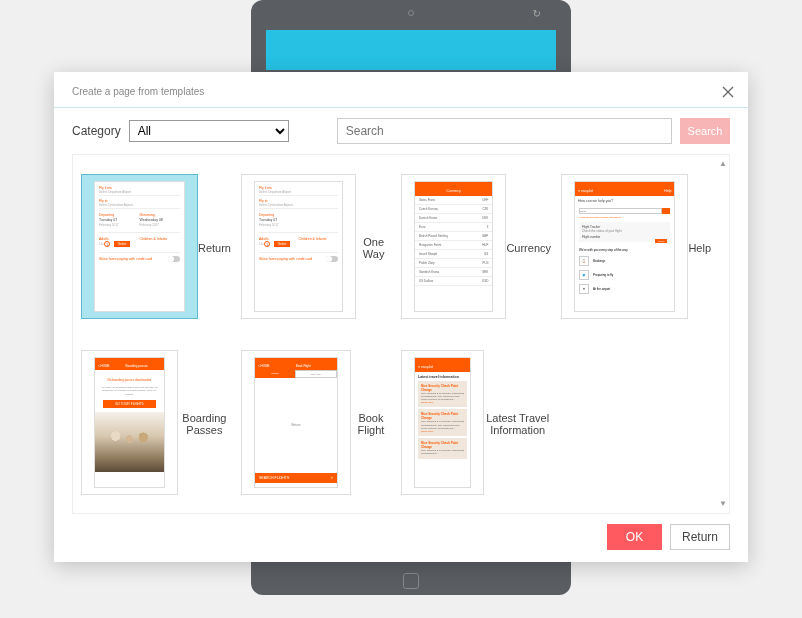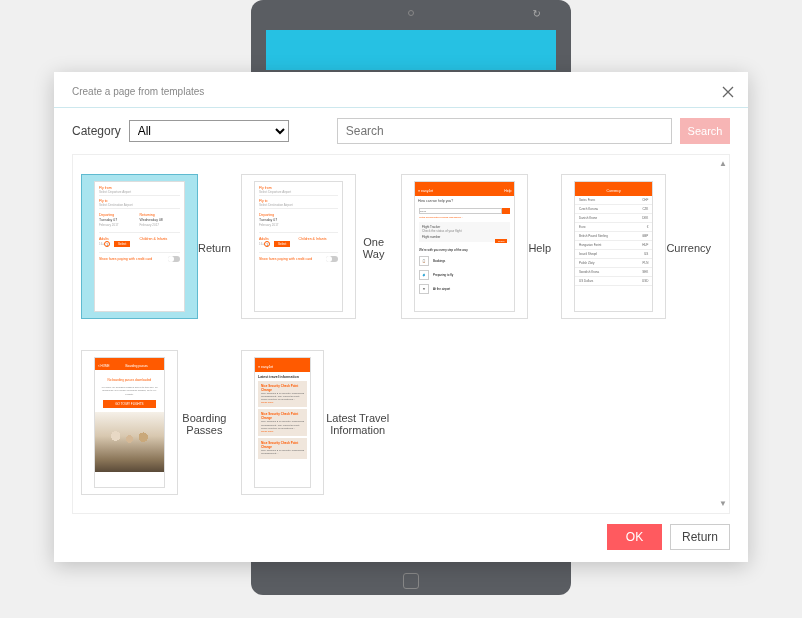--- a/index.html
+++ b/index.html
@@ -357,20 +357,70 @@
                 <span class="select-btn">Select</span>
               </div>
           <div class="form-line"></div>
           <div style="margin-top:3px;"><span class="orange-text">Show fares paying with credit card</span><span class="toggle-off"></span></div>
         </div>
           </div>
         <div class="template-label">One Way</div>
       </div>
 
       <div class="template-card">
+        <div class="thumb currency-thumb">
+            <div class="inner">
+          <div style="background:#ff5a00;height:4px;"></div>
+          <div class="orange-bar">Currency</div>
+          <div class="currency-row">
+                <span>Swiss Franc</span>
+                <span>CHF</span>
+              </div>
+          <div class="currency-row">
+                <span>Czech Koruna</span>
+                <span>CZK</span>
+              </div>
+          <div class="currency-row">
+                <span>Danish Krone</span>
+                <span>DKK</span>
+              </div>
+          <div class="currency-row">
+                <span>Euro</span>
+                <span>€</span>
+              </div>
+          <div class="currency-row">
+                <span>British Pound Sterling</span>
+                <span>GBP</span>
+              </div>
+          <div class="currency-row">
+                <span>Hungarian Forint</span>
+                <span>HUF</span>
+              </div>
+          <div class="currency-row">
+                <span>Israeli Sheqel</span>
+                <span>ILS</span>
+              </div>
+          <div class="currency-row">
+                <span>Polish Zloty</span>
+                <span>PLN</span>
+              </div>
+          <div class="currency-row">
+                <span>Swedish Krona</span>
+                <span>SEK</span>
+              </div>
+          <div class="currency-row">
+                <span>US Dollars</span>
+                <span>USD</span>
+              </div>
+        </div>
+          </div>
+        <div class="template-label">Currency</div>
+      </div>
+
+      <div class="template-card">
         <div class="thumb help-thumb">
             <div class="inner">
           <div style="background:#ff5a00;height:4px;"></div>
           <div class="orange-bar" style="text-align:left;padding:0 3px;display:flex;justify-content:space-between;">
                 <span>≡ <span>easyJet</span></span>
                 <span>Help</span>
               </div>
           <div class="help-q">How can we help you?</div>
           <div class="help-search">
                 <input class="help-search-input" placeholder="search" style="">
@@ -394,87 +444,55 @@
               </div>
           <div class="help-icon-row">
                 <div class="help-icon">✈</div>
                 <span>At the airport</span>
               </div>
         </div>
           </div>
         <div class="template-label">Help</div>
       </div>
 
-      <div class="template-card">
-        <div class="thumb currency-thumb">
-            <div class="inner">
-          <div style="background:#ff5a00;height:4px;"></div>
-          <div class="orange-bar">Currency</div>
-          <div class="currency-row">
-                <span>Swiss Franc</span>
-                <span>CHF</span>
-              </div>
-          <div class="currency-row">
-                <span>Czech Koruna</span>
-                <span>CZK</span>
-              </div>
-          <div class="currency-row">
-                <span>Danish Krone</span>
-                <span>DKK</span>
-              </div>
-          <div class="currency-row">
-                <span>Euro</span>
-                <span>€</span>
-              </div>
-          <div class="currency-row">
-                <span>British Pound Sterling</span>
-                <span>GBP</span>
-              </div>
-          <div class="currency-row">
-                <span>Hungarian Forint</span>
-                <span>HUF</span>
-              </div>
-          <div class="currency-row">
-                <span>Israeli Sheqel</span>
-                <span>ILS</span>
-              </div>
-          <div class="currency-row">
-                <span>Polish Zloty</span>
-                <span>PLN</span>
-              </div>
-          <div class="currency-row">
-                <span>Swedish Krona</span>
-                <span>SEK</span>
-              </div>
-          <div class="currency-row">
-                <span>US Dollars</span>
-                <span>USD</span>
-              </div>
-        </div>
-          </div>
-        <div class="template-label">Currency</div>
-      </div>
-
 
       <div class="template-card">
         <div class="thumb bp-thumb">
             <div class="inner">
           <div class="mf-status"></div>
           <div class="mf-header"><span style="float:left;padding-left:3px;">&lt; HOME</span><span>Boarding passes</span></div>
           <div class="bp-body">
             <div class="bp-msg">No boarding passes downloaded</div>
             <div class="bp-desc">You have no boarding passes saved to this app. To download your mobile boarding passes, go to My Flights.</div>
             <div class="bp-btn">GO TO MY FLIGHTS</div>
           </div>
           <div class="bp-img"></div>
         </div>
           </div>
         <div class="template-label">Boarding Passes</div>
       </div>
 
+      <div class="template-card">
+        <div class="thumb bf-thumb">
+            <div class="inner">
+          <div class="mf-status"></div>
+          <div class="bf-header"><span style="float:left;padding-left:3px;">&lt; HOME</span><span>Book Flight</span></div>
+          <div class="bf-tabs">
+                <div class="bf-tab active">Return</div>
+                <div class="bf-tab inactive">One Way</div>
+              </div>
+          <div class="bf-body">Return</div>
+          <div class="bf-search">
+                <span>SEARCH FLIGHTS</span>
+                <span>&gt;</span>
+              </div>
+        </div>
+          </div>
+        <div class="template-label">Book Flight</div>
+      </div>
 
       <div class="template-card">
         <div class="thumb lt-thumb">
             <div class="inner">
           <div class="mf-status"></div>
           <div class="orange-bar" style="text-align:left;padding:0 3px;"><span>≡ <span>easyJet</span></span></div>
           <div class="lt-body">
             <div class="lt-heading">Latest travel information</div>
             <div class="lt-card"><div class="lt-card-title">Nice Security Check Point Change</div><div class="lt-card-text">Nice Terminal 2 is currently undergoing refurbishment. The current security check point for all departures...</div><span class="lt-more">Read more</span></div>
             <div class="lt-card"><div class="lt-card-title">Nice Security Check Point Change</div><div class="lt-card-text">Nice Terminal 2 is currently undergoing refurbishment. The current security check point for all departures...</div><span class="lt-more">Read more</span></div>

